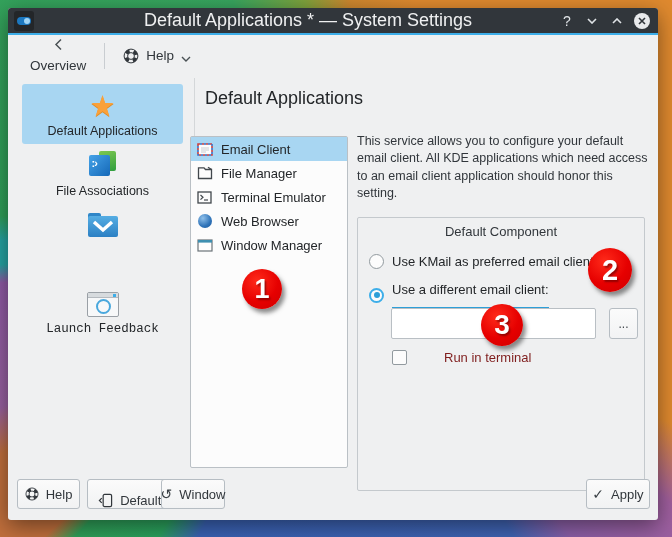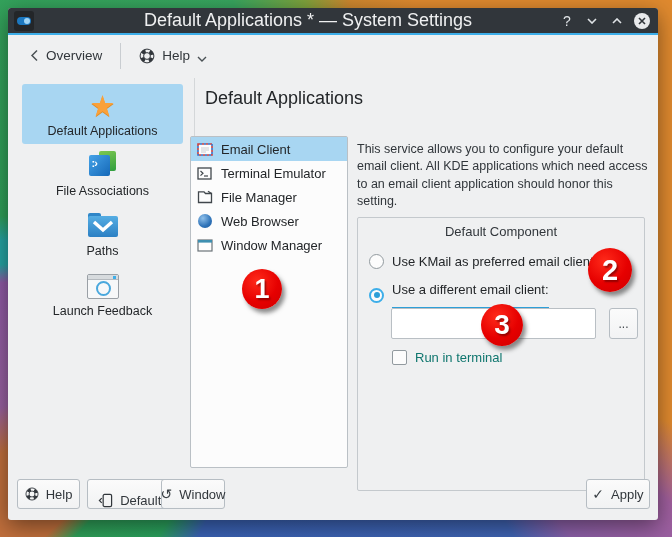--- a/index.html
+++ b/index.html
@@ -85,21 +85,21 @@
 
   .listbox{position:absolute;left:182px;top:128px;width:158px;height:332px;background:#fcfcfc;
     border:1px solid #bac0c5;border-radius:2px;box-sizing:border-box;}
   .lrow{height:24px;display:flex;align-items:center;gap:8px;padding-left:5px;font-size:13px;
     color:#232629;cursor:default;}
   .lrow.selected{background:#a8d6f2;}
   .lrow .ric{width:17px;height:17px;display:flex;align-items:center;justify-content:center;}
   .globe{width:14px;height:14px;border-radius:50%;
     background:radial-gradient(circle at 35% 30%,#8fc0ea,#2f73b8 60%,#1d5a9e);}
 
-  .desc{position:absolute;left:349px;top:133px;width:292px;font-size:12.5px;line-height:1.38;
+  .desc{position:absolute;left:349px;top:125px;width:292px;font-size:12.5px;line-height:1.38;
     color:#31363b;}
 
   .groupbox{position:absolute;left:349px;top:209px;width:288px;height:274px;
     border:1px solid #c4c9cd;border-radius:2px;box-sizing:border-box;}
   .gb-title{position:absolute;left:0;right:0;top:6px;text-align:center;font-size:13px;color:#31363b;}
 
   .radio-row{position:absolute;left:11px;display:flex;align-items:center;gap:8px;}
   .radio{width:15px;height:15px;border-radius:50%;background:#fcfcfc;border:1px solid #929a9f;
     box-sizing:border-box;position:relative;}
   .radio.checked{border:2px solid #3daee9;}
@@ -111,21 +111,21 @@
   .client-input{position:absolute;left:33px;top:90px;width:205px;height:31px;box-sizing:border-box;
     background:#fff;border:1px solid #b9bfc4;border-radius:2px;font-size:13px;padding:0 6px;
     font-family:"Liberation Sans",sans-serif;}
   .browse-btn{position:absolute;left:251px;top:90px;width:29px;height:31px;box-sizing:border-box;
     background:linear-gradient(#fbfbfb,#f2f3f4);border:1px solid #b6bdc3;border-radius:3px;
     font-size:12px;color:#41474c;display:flex;align-items:flex-end;justify-content:center;
     padding-bottom:7px;cursor:default;}
   .check-row{position:absolute;left:34px;top:132px;display:flex;align-items:center;gap:8px;}
   .checkbox{width:15px;height:15px;background:#fcfcfc;border:1px solid #929a9f;border-radius:2px;
     box-sizing:border-box;}
-  .check-label{font-size:13px;color:#0f766e;}
+  .check-label{font-size:13px;color:#7f1d1d;margin-left:29px;}
 
   
   .fbtn{position:absolute;top:471px;height:30px;box-sizing:border-box;display:flex;align-items:center;
     justify-content:center;gap:7px;background:linear-gradient(#fbfbfb,#f1f2f3);
     border:1px solid #b6bdc3;border-radius:3px;font-size:13px;color:#31363b;cursor:default;}
   .glyph{font-size:14px;line-height:14px;color:#3a4045;}
 
   
   .badge{position:absolute;border-radius:50%;display:flex;align-items:center;justify-content:center;
     background:radial-gradient(circle at 38% 30%,#ff2a1a,#e60000 55%,#ce0000);
@@ -159,21 +159,21 @@
         </div>
         <div class="wc-close">
           <svg width="8" height="8" viewBox="0 0 8 8">
               <path d="M1 1 L7 7 M7 1 L1 7" stroke="#31363b" stroke-width="1.6"></path>
             </svg>
         </div>
       </div>
     </div>
 
     <div class="toolbar">
-      <div class="tb-btn" style="margin-left:14px;">
+      <div class="tb-btn" style="margin-left:14px;flex-direction:column;">
         <svg width="9" height="13" viewBox="0 0 9 13">
             <polyline points="7,1.5 2,6.5 7,11.5" fill="none" stroke="#4a5155" stroke-width="1.5"></polyline>
           </svg>
         <span>Overview</span>
       </div>
       <div class="tb-sep"></div>
       <div class="tb-btn">
         <svg width="16" height="16" viewBox="0 0 16 16">
           <circle cx="8" cy="8" r="5.2" fill="none" stroke="#31363b" stroke-width="3.4" stroke-dasharray="4.1 4.1" transform="rotate(22 8 8)"></circle>
           <circle cx="8" cy="8" r="6.9" fill="none" stroke="#31363b" stroke-width="1"></circle>
@@ -206,23 +206,22 @@
       <div class="side-icon">
         <div class="folder-icon">
           <div class="folder-tab"></div>
           <div class="folder-body">
             <svg width="22" height="13" viewBox="0 0 22 13">
                 <polyline points="2,2 11,10 20,2" fill="none" stroke="#ffffff" stroke-width="3.4"></polyline>
               </svg>
           </div>
         </div>
       </div>
-      <div class="side-label">Paths</div>
-    </div>
-    <div class="side-item" style="top:256px;">
+    </div>
+    <div class="side-item" style="top:274px;font-family:Liberation Mono, monospace;">
       <div class="side-icon">
         <div class="lf-icon">
           <div class="lf-top"></div>
             <div class="lf-dot"></div>
             <div class="lf-circle"></div>
         </div>
       </div>
       <div class="side-label">Launch Feedback</div>
     </div>
     <div class="side-sep"></div>
@@ -235,36 +234,36 @@
           <svg width="16" height="13" viewBox="0 0 16 13">
             <rect x="1" y="1" width="14" height="11" fill="#fdfdfd" stroke="#c94040" stroke-width="1.6" stroke-dasharray="2 2"></rect>
             <rect x="1" y="1" width="14" height="11" fill="none" stroke="#3b6fc4" stroke-width="1.6" stroke-dasharray="2 2" stroke-dashoffset="2"></rect>
             <path d="M4 5 h8 M4 7 h8 M4 9 h5" stroke="#c8cdd2" stroke-width="1"></path>
           </svg>
         </span>
         <span>Email Client</span>
       </div>
       <div class="lrow">
         <span class="ric">
+          <svg width="16" height="14" viewBox="0 0 16 14">
+            <path d="M1.5 12.5 V1.8 H7 L8.5 3.5 H14.5 V12.5 Z" fill="#fcfcfc" stroke="#41474c" stroke-width="1.3"></path>
+            <path d="M14.5 3.5 L11 1.2" stroke="#41474c" stroke-width="1.3"></path>
+          </svg>
+        </span>
+        <span>File Manager</span>
+      </div>
+      <div class="lrow">
+        <span class="ric">
           <svg width="15" height="13" viewBox="0 0 15 13">
             <rect x="1" y="1" width="13" height="11" fill="#fcfcfc" stroke="#41474c" stroke-width="1.3"></rect>
             <polyline points="3.5,4 6,6.3 3.5,8.6" fill="none" stroke="#41474c" stroke-width="1.2"></polyline>
             <line x1="7" y1="9" x2="11" y2="9" stroke="#41474c" stroke-width="1.2"></line>
           </svg>
         </span>
         <span>Terminal Emulator</span>
-      </div>
-      <div class="lrow">
-        <span class="ric">
-          <svg width="16" height="14" viewBox="0 0 16 14">
-            <path d="M1.5 12.5 V1.8 H7 L8.5 3.5 H14.5 V12.5 Z" fill="#fcfcfc" stroke="#41474c" stroke-width="1.3"></path>
-            <path d="M14.5 3.5 L11 1.2" stroke="#41474c" stroke-width="1.3"></path>
-          </svg>
-        </span>
-        <span>File Manager</span>
       </div>
       <div class="lrow">
         <span class="ric">
             <span class="globe"></span>
           </span>
         <span>Web Browser</span>
       </div>
       <div class="lrow">
         <span class="ric">
           <svg width="16" height="13" viewBox="0 0 16 13">

